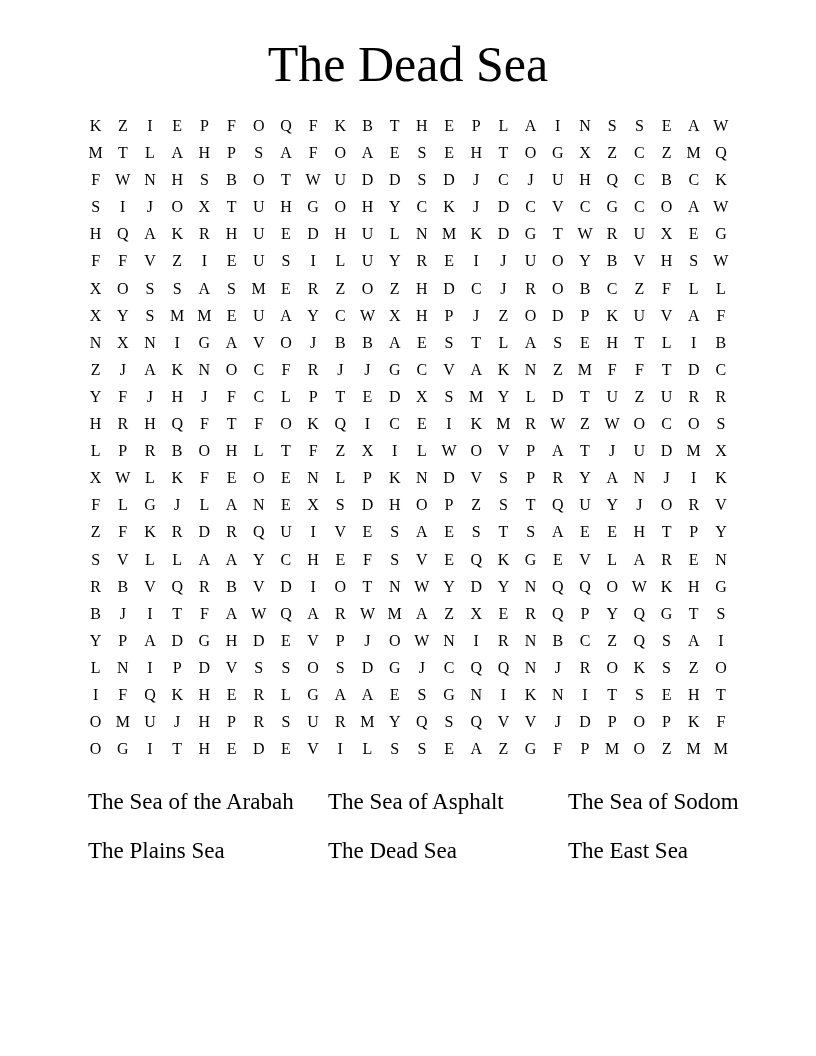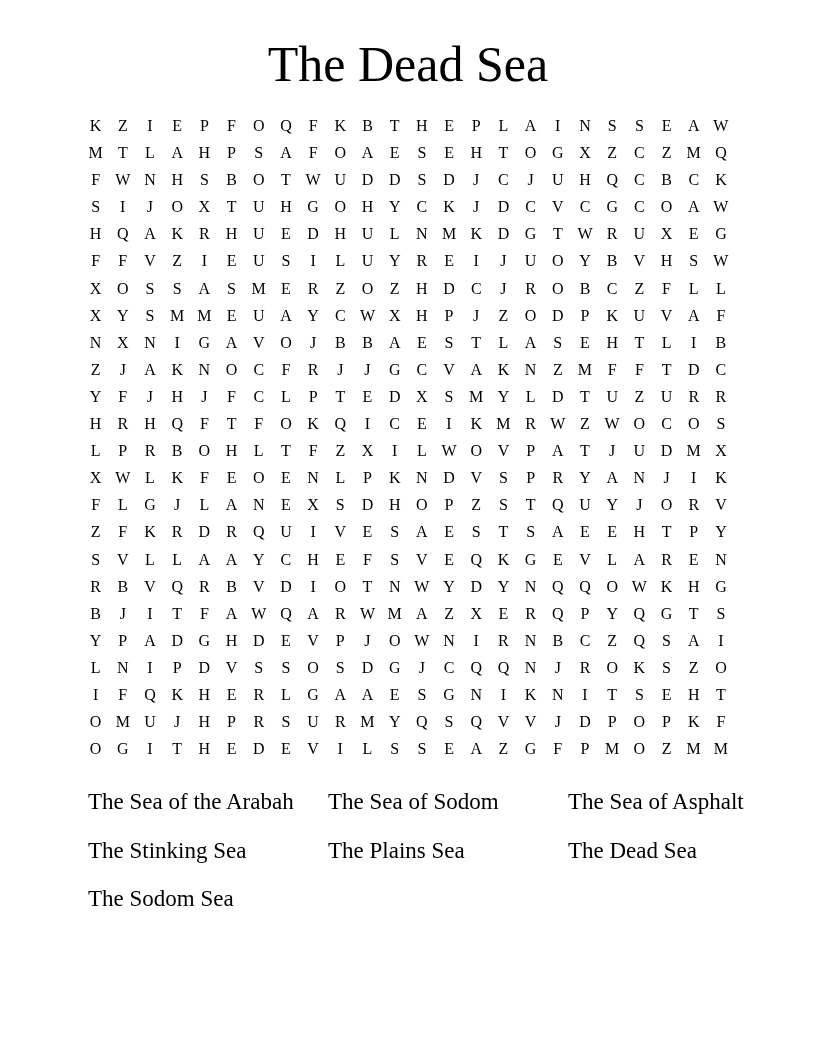--- a/index.html
+++ b/index.html
@@ -638,19 +638,18 @@
       <span class="cell">M</span>
       <span class="cell">O</span>
       <span class="cell">Z</span>
       <span class="cell">M</span>
       <span class="cell">M</span>
     </div>
   </div>
 
 <div class="words" id="words">
     <div class="word">The Sea of the Arabah</div>
+    <div class="word">The Sea of Asphalt</div>
     <div class="word">The Sea of Sodom</div>
-    <div class="word">The Sea of Asphalt</div>
-    <div class="word">The Stinking Sea</div>
     <div class="word">The Plains Sea</div>
     <div class="word">The Dead Sea</div>
-    <div class="word">The Sodom Sea</div>
+    <div class="word">The East Sea</div>
   </div>
 
 </body></html>

